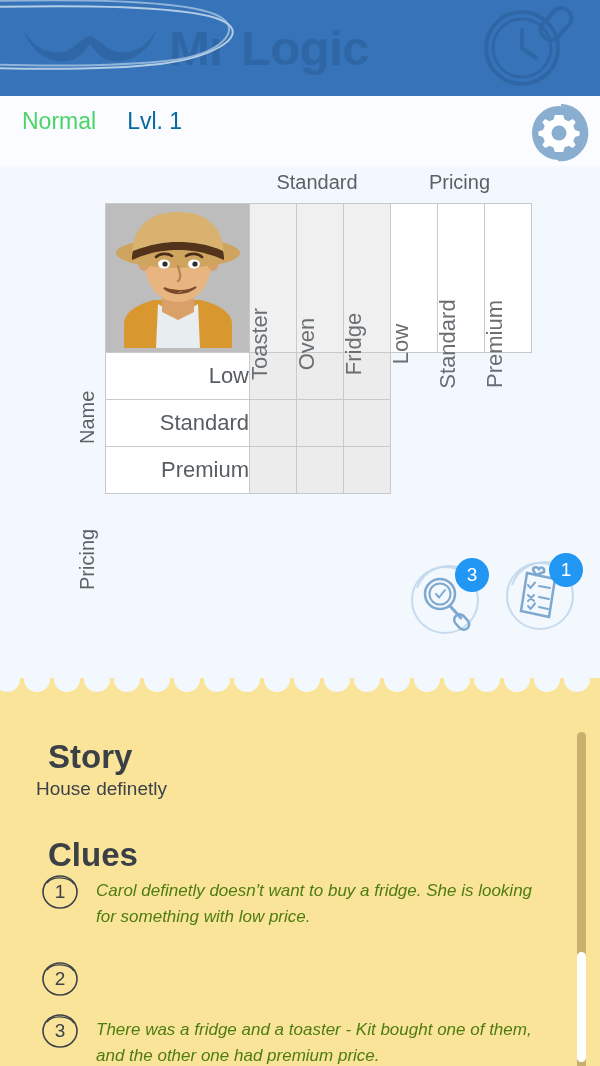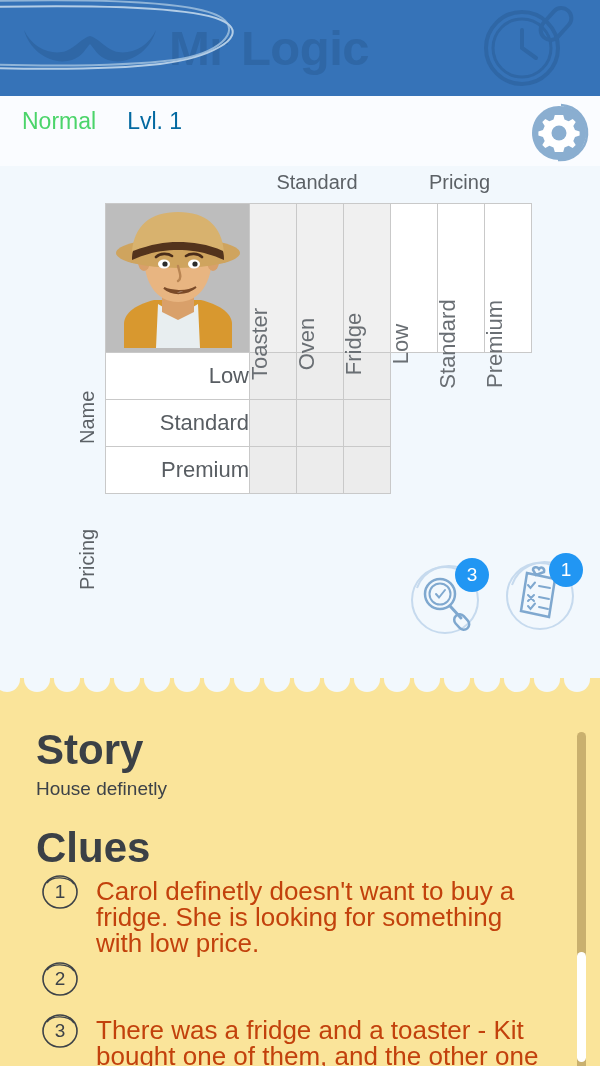--- a/index.html
+++ b/index.html
@@ -101,34 +101,34 @@
   
   .panel{
     position:absolute;left:0;top:678px;width:600px;height:388px;
     background:#fae49a;overflow:hidden;
   }
   .scallop{
     position:absolute;left:0;top:0;width:600px;height:16px;
   }
   .panel-inner{position:absolute;left:0;top:16px;width:600px;height:372px;}
   .panel h2{
-    margin:0;font-size:42px;color:#3b4046;font-weight:bold;
+    margin:12px;font-size:33px;color:#3b4046;font-weight:bold;
   }
   #story-title{position:absolute;left:36px;top:32px;}
   #story-text{position:absolute;left:36px;top:84px;font-size:19px;color:#3d4248;}
   #clues-title{position:absolute;left:36px;top:130px;}
   .clue{position:absolute;left:40px;width:500px;display:flex;gap:16px;align-items:flex-start;}
   .clue-num{
     flex:0 0 auto;width:40px;height:40px;position:relative;
     display:flex;align-items:center;justify-content:center;
     font-size:19px;color:#3d4248;
   }
   .clue-num svg{position:absolute;left:0;top:0;}
   .clue-num span{position:relative;z-index:2;}
-  .clue-text{font-size:26px;line-height:26px;color:#c2410c;padding-top:6px;}
+  .clue-text{font-size:17px;line-height:26px;color:#4d7c0f;padding-top:6px;font-style:italic;}
   #clue-0{top:178px;}
   #clue-1{top:265px;}
   #clue-2{top:317px;}
 
   .scroll-track{
     position:absolute;right:14px;top:38px;width:9px;height:340px;
     background:#c9b06e;border-radius:5px;
   }
   .scroll-thumb{
     position:absolute;right:14px;top:258px;width:9px;height:110px;

